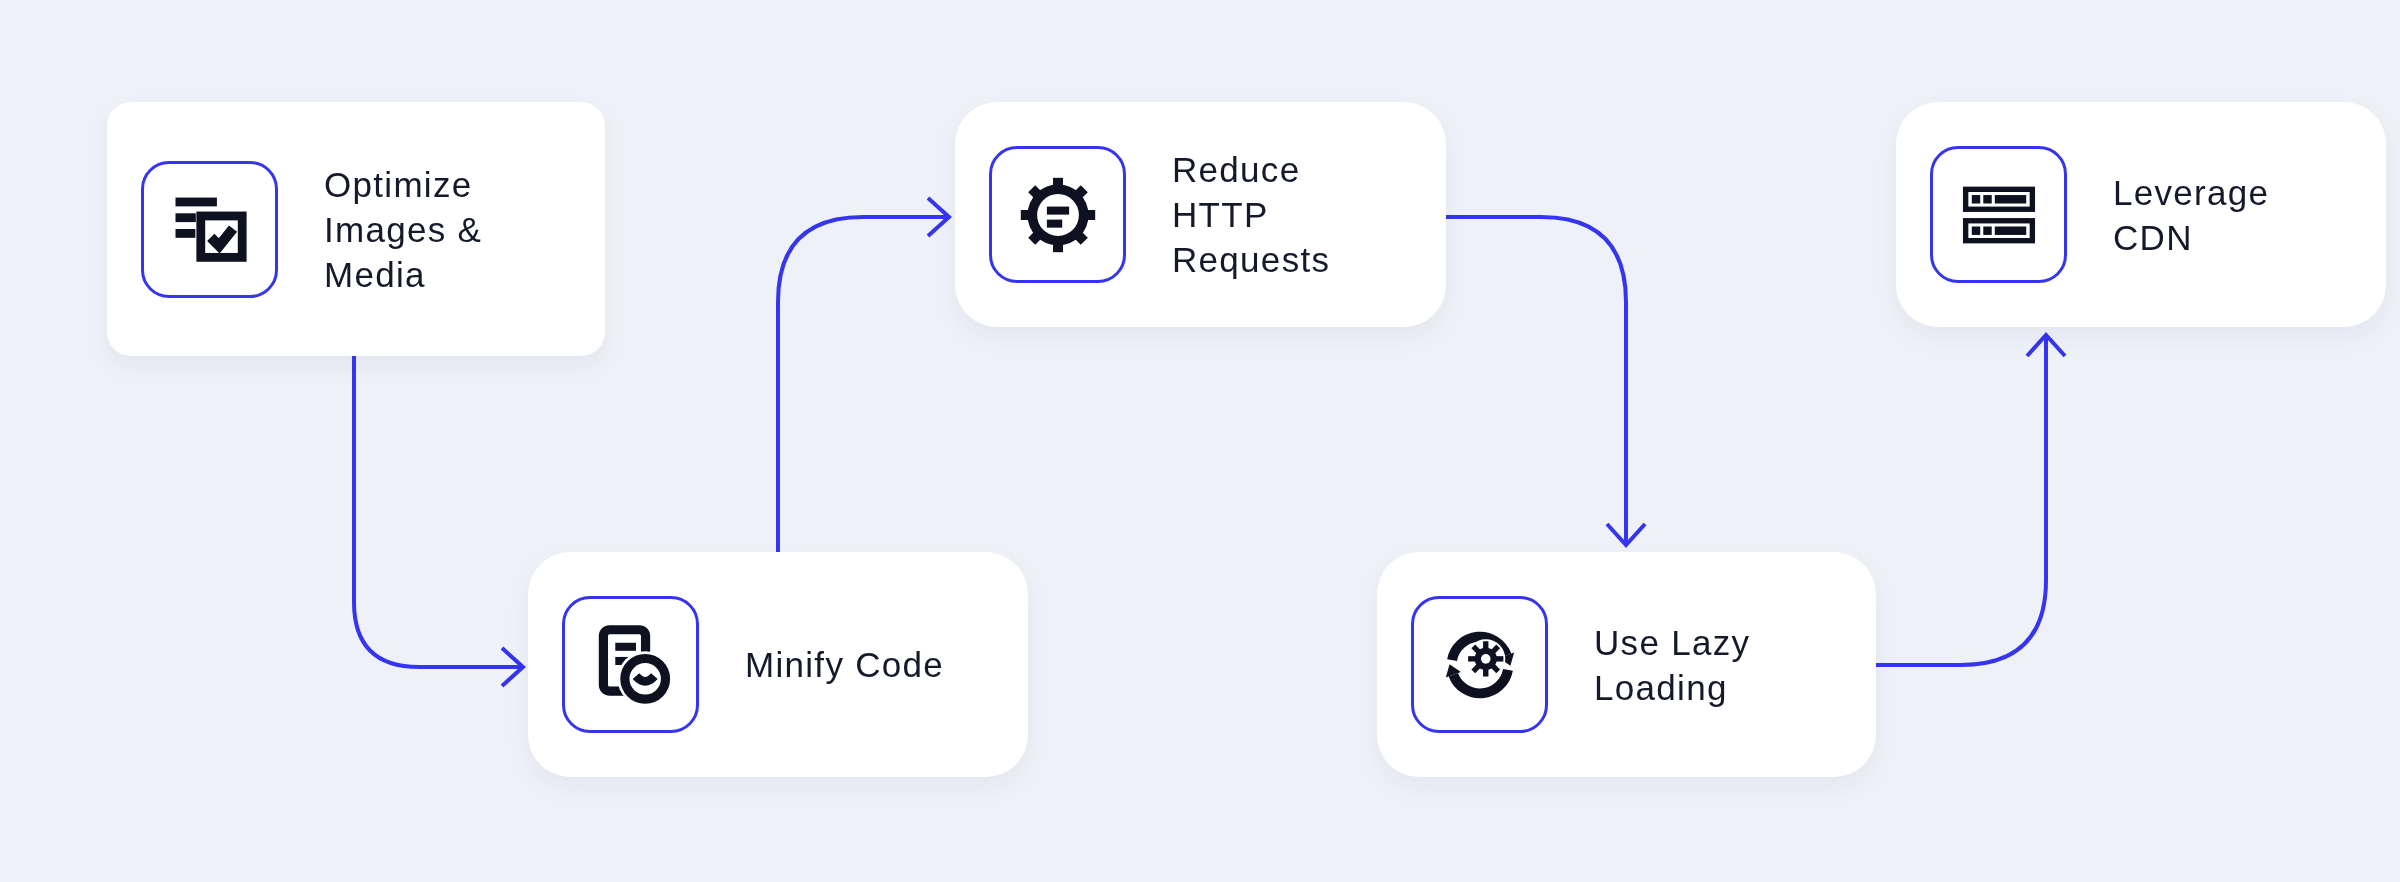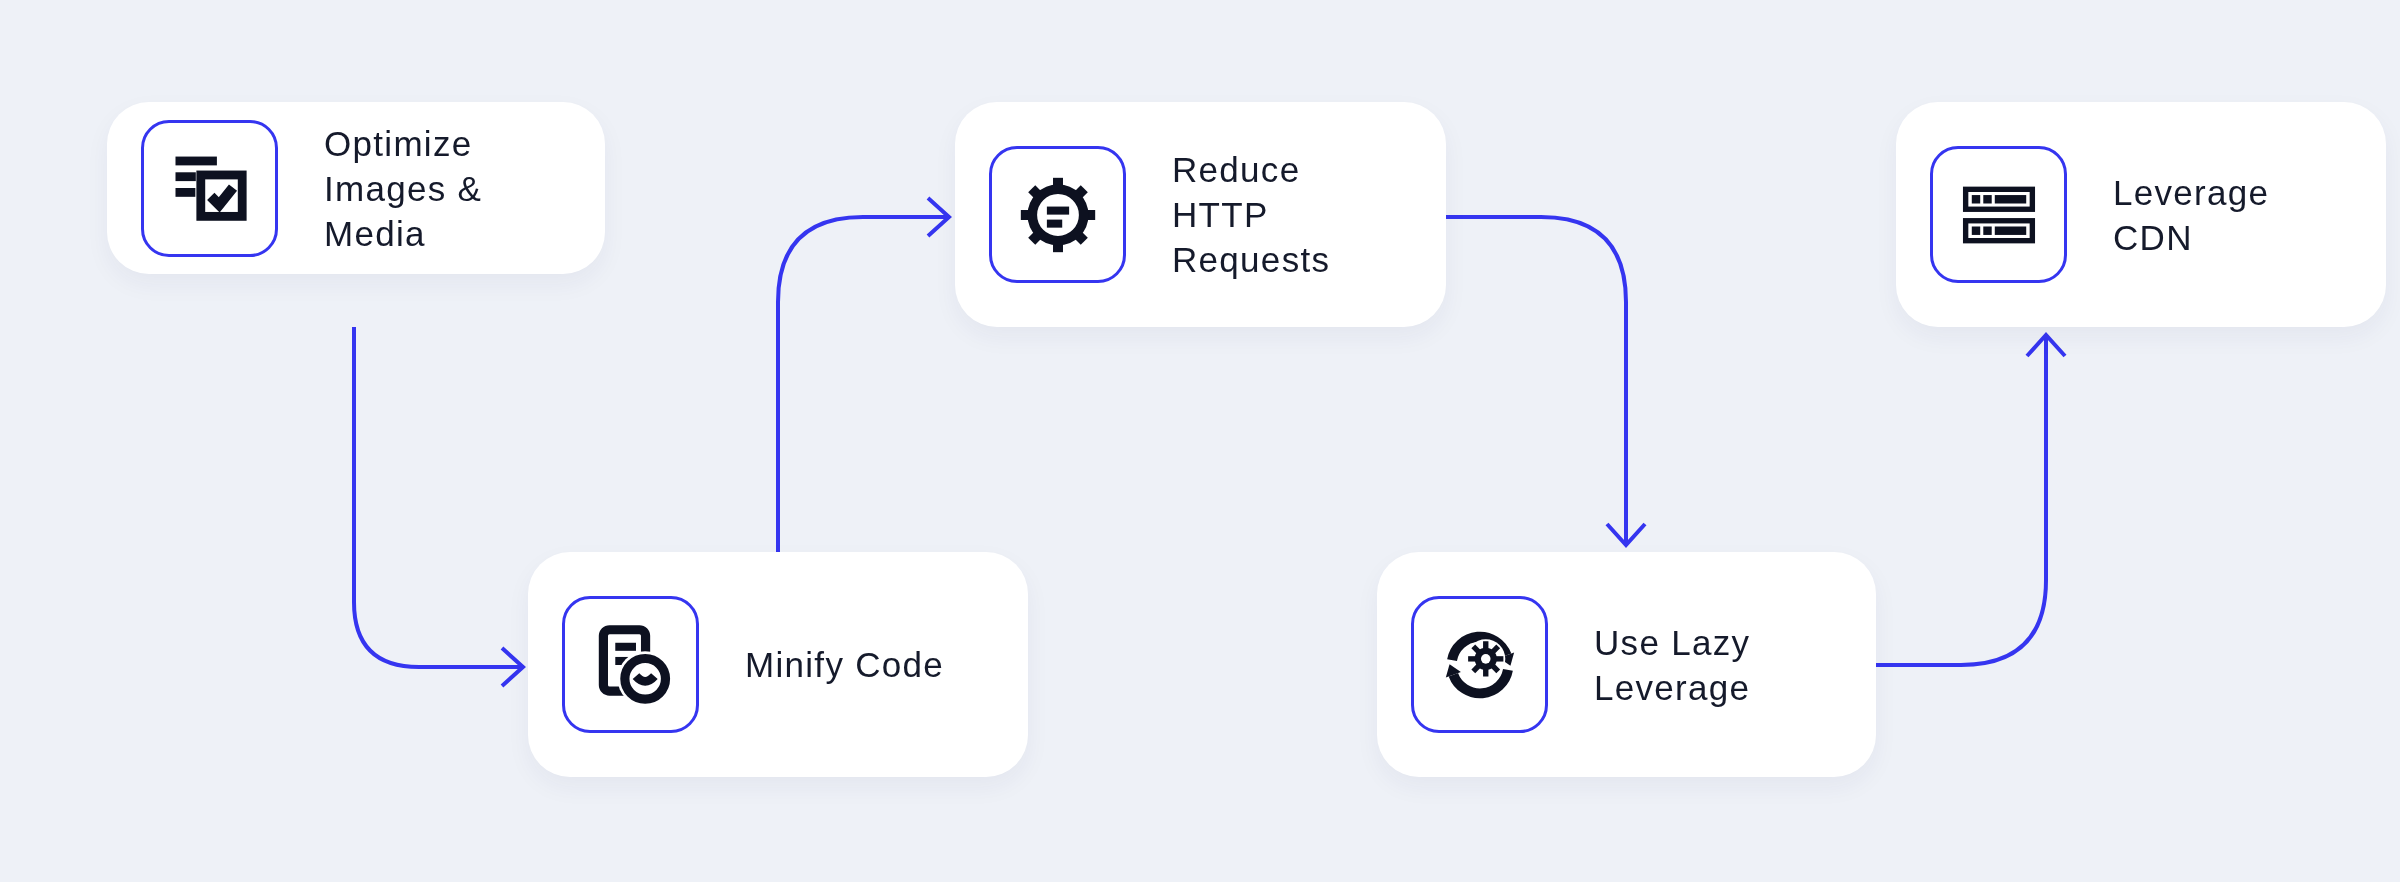--- a/index.html
+++ b/index.html
@@ -75,21 +75,21 @@
     <g>
       <path class="flow-line" d="M 1446 217 L 1541 217 Q 1626 217 1626 302 L 1626 544"></path>
       <path class="flow-line" d="M 1607 524 L 1626 545 L 1645 524"></path>
     </g>
     <g>
       <path class="flow-line" d="M 1876 665 L 1961 665 Q 2046 665 2046 580 L 2046 336"></path>
       <path class="flow-line" d="M 2027 356 L 2046 335 L 2065 356"></path>
     </g>
   </svg>
 
-  <div class="node-card" style="left:107px;top:102px;width:498px;height:172px;">
+  <div class="node-card" style="left:107px;top:102px;width:498px;height:254px;border-radius:24px;">
     <div class="icon-badge">
       <svg viewBox="0 0 24 24">
         <g fill="var(--ink)">
           <rect x="3" y="3.8" width="10.8" height="2.3"></rect>
           <rect x="3" y="7.9" width="6.2" height="2.3"></rect>
           <rect x="3" y="12" width="5.2" height="2.3"></rect>
         </g>
         <rect x="8.3" y="7.3" width="13.4" height="13.4" fill="var(--card)"></rect>
         <rect x="9.6" y="8.6" width="10.8" height="10.8" fill="none" stroke="var(--ink)" stroke-width="2.3"></rect>
         <path d="M12.2 14.2 L14.4 16.4 L18 11.9" fill="none" stroke="var(--ink)" stroke-width="2.7"></path>
@@ -153,21 +153,21 @@
           <rect x="12.8" y="5.8" width="1.4" height="2" transform="rotate(180 13.5 10.4)"></rect>
           <rect x="12.8" y="5.8" width="1.4" height="2" transform="rotate(225 13.5 10.4)"></rect>
           <rect x="12.8" y="5.8" width="1.4" height="2" transform="rotate(270 13.5 10.4)"></rect>
           <rect x="12.8" y="5.8" width="1.4" height="2" transform="rotate(315 13.5 10.4)"></rect>
           <circle cx="13.5" cy="10.4" r="2.9"></circle>
         </g>
         <circle cx="13.5" cy="10.4" r="1.25" fill="var(--card)"></circle>
       </svg>
     </div>
     <div class="node-label">Use Lazy
-Leverage</div>
+Loading</div>
   </div>
 
   <div class="node-card" style="left:1896px;top:102px;width:490px;height:225px;">
     <div class="icon-badge">
       <svg viewBox="0 0 24 24">
         <g>
           <rect x="2.6" y="4.6" width="18.8" height="6.6" fill="var(--ink)"></rect>
           <rect x="4" y="6" width="16" height="3.8" fill="var(--card)"></rect>
           <rect x="4.9" y="6.8" width="2.2" height="2.2" fill="var(--ink)"></rect>
           <rect x="7.9" y="6.8" width="2.2" height="2.2" fill="var(--ink)"></rect>

